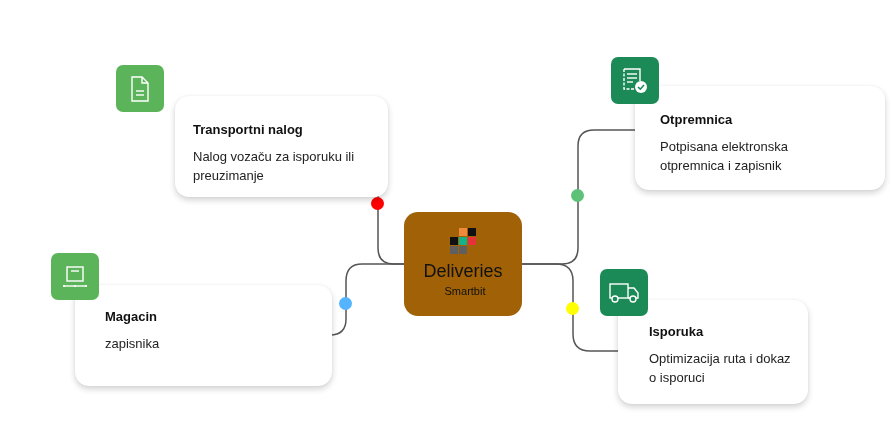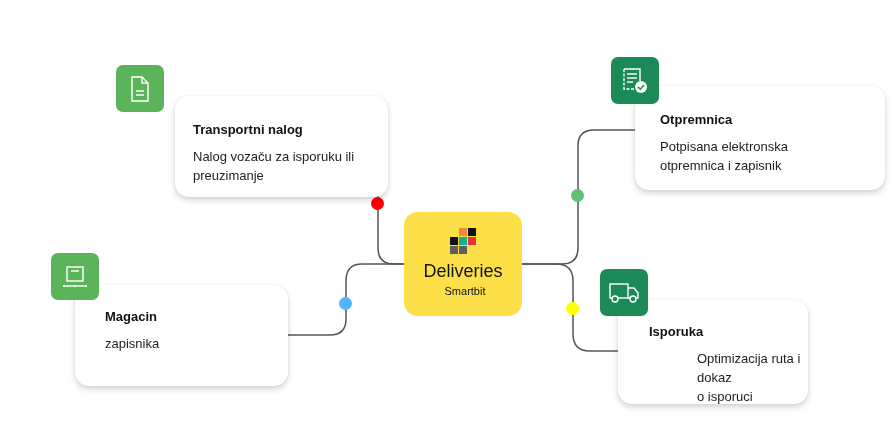--- a/index.html
+++ b/index.html
@@ -16,21 +16,21 @@
     box-sizing: border-box;
   }
   .card .title { position: absolute; font-weight: bold; font-size: 13px; color: #111; }
   .card .desc { position: absolute; font-size: 13px; line-height: 19px; color: #222; }
   .icon-box {
     position: absolute; width: 48px; height: 47px; border-radius: 7px;
     display: flex; align-items: center; justify-content: center;
   }
   .center {
     position: absolute; left: 404px; top: 212px; width: 118px; height: 104px;
-    background: #fde047; border-radius: 14px;
+    background: #a16207; border-radius: 14px;
   }
   .center .logo { position: absolute; left: 46px; top: 16px; width: 27px; height: 27px; }
   .center .logo span { position: absolute; width: 8px; height: 8px; }
   .center .name { position: absolute; left: 0; right: 0; top: 49px; text-align: center; font-size: 18px; color: #111; }
   .center .sub { position: absolute; left: 4px; right: 0; top: 73px; text-align: center; font-size: 11px; color: #111; }
   .dot { position: absolute; width: 13px; height: 13px; border-radius: 50%; }
 </style>
 </head>
 <body>
 
@@ -88,40 +88,40 @@
     <path d="M3 2 H19 V14" fill="none" stroke="#fff" stroke-width="1.4"></path>
     <path d="M3 2 V22 H14" fill="none" stroke="#fff" stroke-width="1.4" stroke-dasharray="3 1.5"></path>
     <line x1="6" y1="7" x2="16" y2="7" stroke="#fff" stroke-width="1.4"></line>
     <line x1="6" y1="11" x2="16" y2="11" stroke="#fff" stroke-width="1.4"></line>
     <line x1="6" y1="15" x2="12" y2="15" stroke="#fff" stroke-width="1.4"></line>
     <circle cx="20" cy="20" r="6" fill="#fff"></circle>
     <path d="M17 20 L19.3 22.2 L23 18" fill="none" stroke="#1c8a57" stroke-width="1.6"></path>
   </svg>
 </div>
 
-<div class="card" style="left:75px;top:285px;width:213px;height:101px;">
+<div class="card" style="left:75px;top:285px;width:257px;height:101px;">
   <div class="title" style="left:30px;top:24px;">Magacin</div>
   <div class="desc" style="left:30px;top:49px;">
     <div>zapisnika</div>
   </div>
 </div>
 <div class="icon-box" style="left:51px;top:253px;background:#5cb45a;">
   <svg width="28" height="24" viewBox="0 0 28 24">
     <rect x="6" y="2" width="16" height="14" fill="none" stroke="#fff" stroke-width="1.4"></rect>
     <line x1="10" y1="6" x2="18" y2="6" stroke="#fff" stroke-width="1.4"></line>
     <line x1="2" y1="21" x2="26" y2="21" stroke="#fff" stroke-width="1.4"></line>
     <circle cx="3" cy="21" r="1" fill="#fff"></circle>
     <circle cx="14" cy="21" r="1" fill="#fff"></circle>
     <circle cx="25" cy="21" r="1" fill="#fff"></circle>
   </svg>
 </div>
 
 <div class="card" style="left:618px;top:300px;width:190px;height:104px;">
   <div class="title" style="left:31px;top:24px;">Isporuka</div>
-  <div class="desc" style="left:31px;top:49px;margin-left:48px;">
+  <div class="desc" style="left:31px;top:49px;">
     <div>Optimizacija ruta i dokaz</div>
     <div>o isporuci</div>
   </div>
 </div>
 <div class="icon-box" style="left:600px;top:269px;background:#1c8a57;">
   <svg width="32" height="22" viewBox="0 0 32 22">
     <rect x="2" y="2" width="18" height="14" fill="none" stroke="#fff" stroke-width="1.4"></rect>
     <path d="M20 6 H26 L30 11 V16 H20" fill="none" stroke="#fff" stroke-width="1.4"></path>
     <circle cx="7" cy="17" r="3" fill="#1c8a57" stroke="#fff" stroke-width="1.4"></circle>
     <circle cx="25" cy="17" r="3" fill="#1c8a57" stroke="#fff" stroke-width="1.4"></circle>

